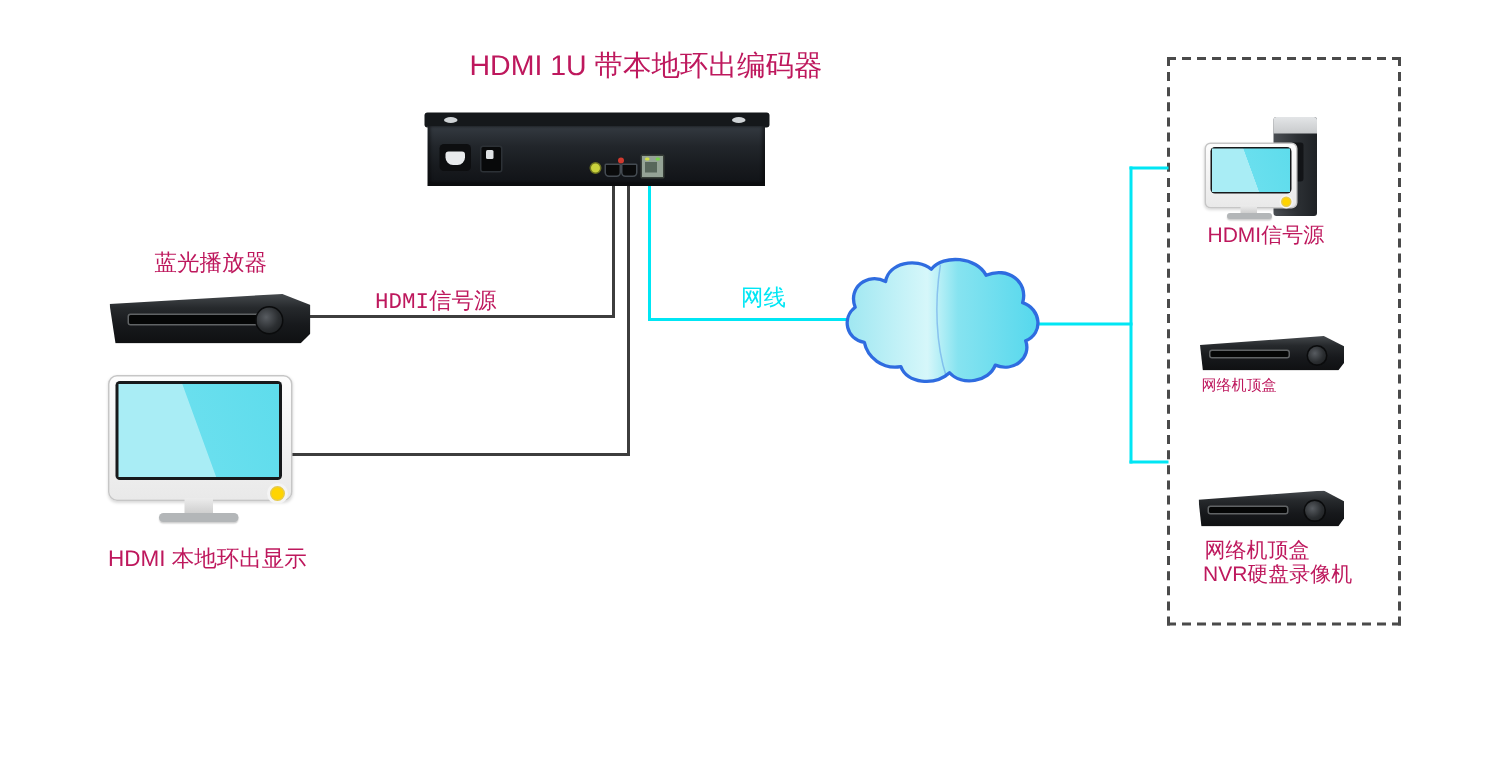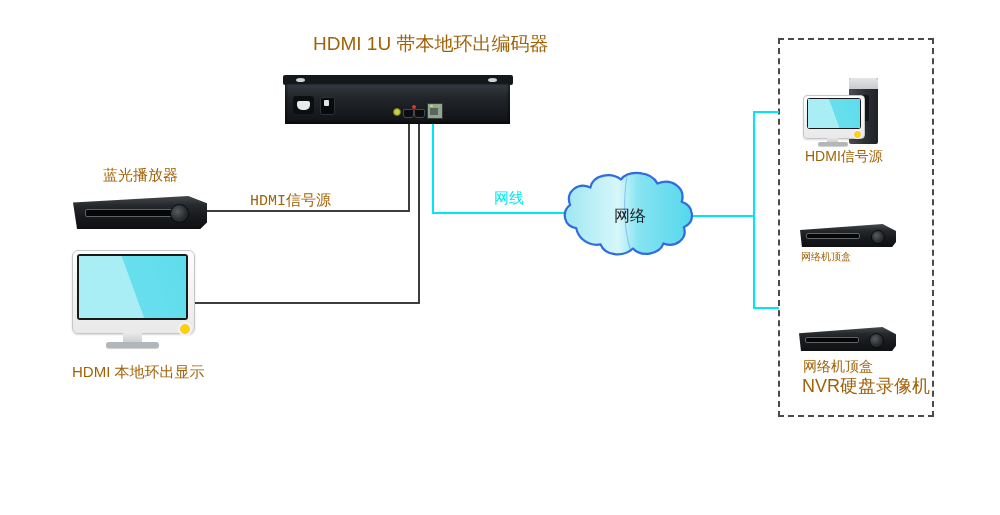--- a/index.html
+++ b/index.html
@@ -1,19 +1,19 @@
 <!DOCTYPE html>
 <html><head>
 <meta charset="utf-8">
 <style>
   html,body{margin:0;padding:0;background:#ffffff;}
   .stage{position:relative;width:1000px;height:515px;background:#ffffff;overflow:hidden;
          font-family:"Liberation Sans", sans-serif;color:#2b2b2b;}
   .abs{position:absolute;}
-  .lbl{position:absolute;z-index:3;white-space:nowrap;color:#a16207;}
+  .lbl{position:absolute;z-index:3;white-space:nowrap;color:#be185d;}
 
   
   .line{position:absolute;z-index:1;background:#3d3d3d;}
   .cyanline{position:absolute;z-index:1;background:#00E6F4;}
 
   
   .enc-rail{left:283px;top:75px;width:230px;height:10px;background:#15181b;border-radius:2px;z-index:2;}
   .enc-hole{position:absolute;top:3px;width:9px;height:4px;background:#cfd3d6;border-radius:50%;}
   .enc-body{left:285px;top:84px;width:225px;height:38px;z-index:2;
             background:linear-gradient(180deg,#343a41 0%,#22262b 35%,#181b1f 70%,#111317 100%);
@@ -126,21 +126,20 @@
         <stop offset="0.58" stop-color="#86e3f0"></stop>
         <stop offset="1" stop-color="#55d8ed"></stop>
       </linearGradient>
     </defs>
     <path d="M 14,56 C 2,54 -1,40 8,33 C 3,20 16,10 28,16 C 30,4 48,0 58,8
              C 66,-2 88,0 94,12 C 108,6 122,16 118,30 C 130,34 132,50 120,55
              C 124,66 112,76 100,71 C 96,82 78,85 70,76 C 60,85 42,83 38,72
              C 26,74 16,66 14,56 Z" fill="url(#cloudGrad)" stroke="#2F6CE0" stroke-width="2.2" stroke-linejoin="round"></path>
     <path d="M 64,5 C 60,30 61,58 68,79" fill="none" stroke="#2F6CE0" stroke-width="1" opacity="0.35"></path>
   </svg>
-  <div class="lbl" style="left:562px;top:206px;width:136px;text-align:center;font-size:16px;color:#222;">网络</div>
 
   <div class="abs dashed-box"></div>
 
   <div class="abs tower">
     <div class="tower-cap"></div>
     <div class="tower-slot"></div>
   </div>
   <div class="mon-frame" style="left:803px;top:95px;width:60px;height:42px;border-radius:4px;z-index:2;">
     <div class="mon-bezel" style="left:3px;top:2px;width:54px;height:31px;"></div>
     <div class="mon-screen" style="left:4px;top:3px;width:52px;height:29px;"></div>
@@ -154,15 +153,15 @@
        clip-path:polygon(0 26%,86% 0,100% 30%,100% 78%,96% 100%,2% 100%);"></div>
   <div class="slot" style="left:806px;top:233px;width:52px;height:4px;z-index:2;"></div>
   <div class="knob" style="left:871px;top:230px;width:12px;height:12px;z-index:2;"></div>
   <div class="lbl" style="left:801px;top:250px;font-size:10px;">网络机顶盒</div>
 
   <div class="blackbox" style="left:799px;top:327px;width:97px;height:24px;
        clip-path:polygon(0 26%,86% 0,100% 30%,100% 78%,96% 100%,2% 100%);"></div>
   <div class="slot" style="left:805px;top:337px;width:52px;height:4px;z-index:2;"></div>
   <div class="knob" style="left:869px;top:333px;width:13px;height:13px;z-index:2;"></div>
   <div class="lbl" style="left:803px;top:358px;font-size:14px;">网络机顶盒</div>
-  <div class="lbl" style="left:802px;top:374px;font-size:18px;">NVR硬盘录像机</div>
+  <div class="lbl" style="left:802px;top:374px;font-size:14px;">NVR硬盘录像机</div>
 
 </div>
 
 </body></html>

